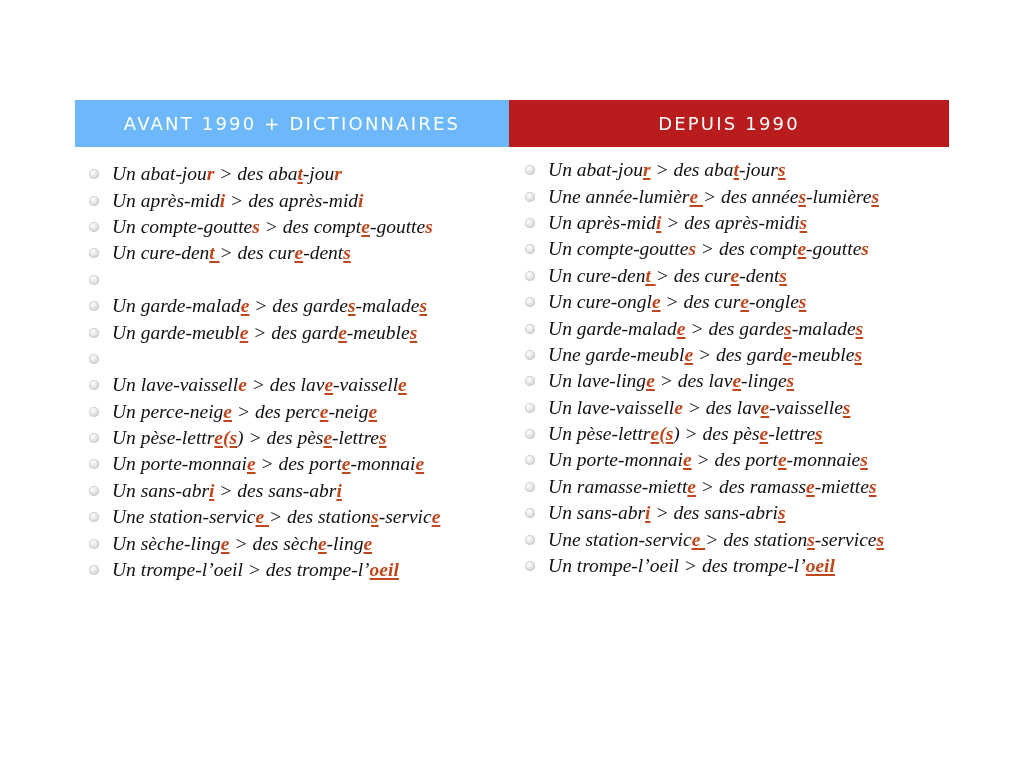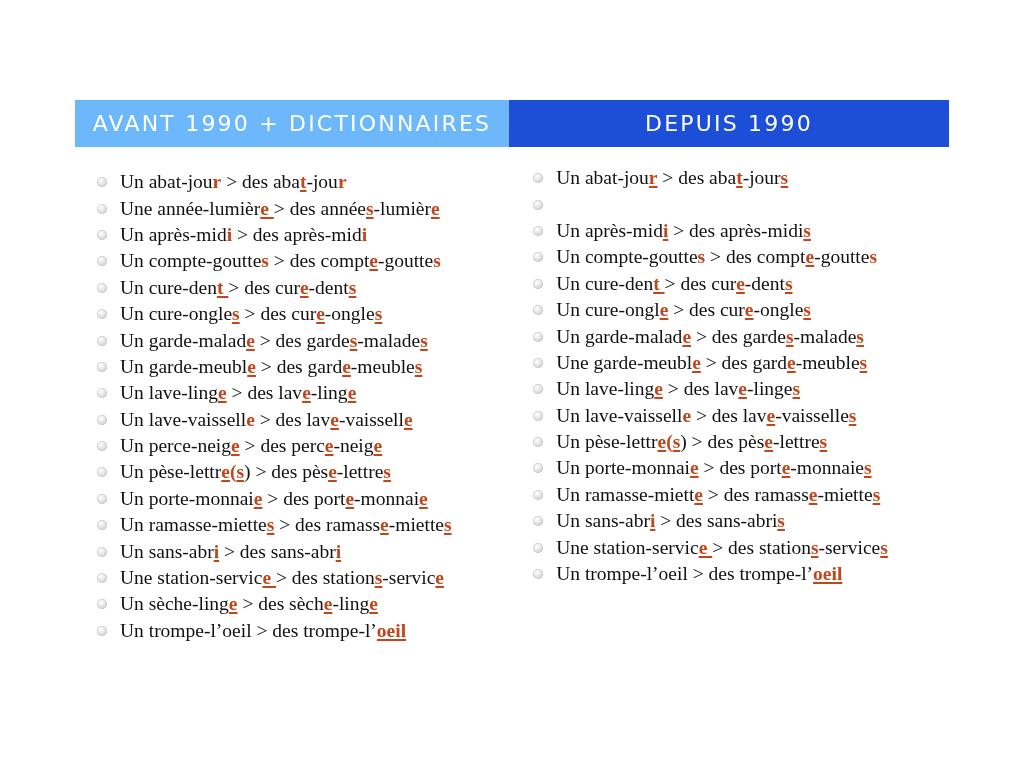--- a/index.html
+++ b/index.html
@@ -7,27 +7,27 @@
     width:1024px; height:768px; background:#ffffff; position:relative; overflow:hidden;
     font-family: "Liberation Serif", "DejaVu Serif", serif;
   }
   .table {
     position:absolute; left:75px; top:100px; width:874px;
   }
   .header-row { display:flex; height:47px; }
   .hcell {
     display:flex; align-items:center; justify-content:center;
     color:#ffffff; font-family: "DejaVu Sans", sans-serif;
-    font-size:22px; letter-spacing:2.2px; font-variant: small-caps;
+    font-size:18px; letter-spacing:2.2px; font-variant: small-caps;
     text-transform: uppercase; font-weight: normal;
   }
   .hcell.left { width:434px; background:#6cb8fa; }
-  .hcell.right { width:440px; background:#1d4ed8; }
+  .hcell.right { width:440px; background:#b91c1c; }
   .body-row { display:flex; }
-  .col { list-style:none; margin:16px; padding:0; }
+  .col { list-style:none; margin:8px; padding:0;font-style:italic; }
   .col.left { width:434px; padding-top:6px; }
   .col.right { width:440px; padding-top:2px; }
   .item {
     display:flex; align-items:center; height:26.4px;
     font-size:19.5px; color:#111111; white-space:nowrap;
   }
   .col.left .item { padding-left:6px; }
   .col.right .item { padding-left:8px; }
   .bullet {
     width:10px; height:10px; border-radius:50%;
@@ -47,69 +47,59 @@
     <div class="hcell right">Depuis 1990</div>
   </div>
   <div class="body-row">
     <ul class="col left" id="col-left">
         <li class="item">
           <span class="bullet"></span>
           <span class="item-text"><span>Un abat-jou</span><span class="hl">r</span><span> &gt; des aba</span><span class="hl u">t</span><span>-jou</span><span class="hl">r</span></span>
         </li>
         <li class="item">
           <span class="bullet"></span>
-          <span class="item-text"><span>Une année-lumièr</span><span class="hl u">e </span><span>&gt; des année</span><span class="hl u">s</span><span>-lumièr</span><span class="hl u">e</span></span>
-        </li>
-        <li class="item">
-          <span class="bullet"></span>
           <span class="item-text"><span>Un après-mid</span><span class="hl">i</span><span> &gt; des après-mid</span><span class="hl">i</span></span>
         </li>
         <li class="item">
           <span class="bullet"></span>
           <span class="item-text"><span>Un compte-goutte</span><span class="hl">s</span><span> &gt; des compt</span><span class="hl u">e</span><span>-goutte</span><span class="hl">s</span></span>
         </li>
         <li class="item">
           <span class="bullet"></span>
           <span class="item-text"><span>Un cure-den</span><span class="hl u">t </span><span>&gt; des cur</span><span class="hl u">e</span><span>-dent</span><span class="hl u">s</span></span>
         </li>
         <li class="item">
           <span class="bullet"></span>
-          <span class="item-text"><span>Un cure-ongle</span><span class="hl u">s</span><span> &gt; des cur</span><span class="hl u">e</span><span>-ongle</span><span class="hl u">s</span></span>
         </li>
         <li class="item">
           <span class="bullet"></span>
           <span class="item-text"><span>Un garde-malad</span><span class="hl u">e</span><span> &gt; des garde</span><span class="hl u">s</span><span>-malade</span><span class="hl u">s</span></span>
         </li>
         <li class="item">
           <span class="bullet"></span>
           <span class="item-text"><span>Un garde-meubl</span><span class="hl u">e</span><span> &gt; des gard</span><span class="hl u">e</span><span>-meuble</span><span class="hl u">s</span></span>
         </li>
         <li class="item">
           <span class="bullet"></span>
-          <span class="item-text"><span>Un lave-ling</span><span class="hl u">e</span><span> &gt; des lav</span><span class="hl u">e</span><span>-ling</span><span class="hl u">e</span></span>
         </li>
         <li class="item">
           <span class="bullet"></span>
           <span class="item-text"><span>Un lave-vaissell</span><span class="hl">e</span><span> &gt; des lav</span><span class="hl u">e</span><span>-vaissell</span><span class="hl u">e</span></span>
         </li>
         <li class="item">
           <span class="bullet"></span>
           <span class="item-text"><span>Un perce-neig</span><span class="hl u">e</span><span> &gt; des perc</span><span class="hl u">e</span><span>-neig</span><span class="hl u">e</span></span>
         </li>
         <li class="item">
           <span class="bullet"></span>
           <span class="item-text"><span>Un pèse-lettr</span><span class="hl u">e</span><span class="hl">(</span><span class="hl u">s</span><span>) &gt; des pès</span><span class="hl u">e</span><span>-lettre</span><span class="hl u">s</span></span>
         </li>
         <li class="item">
           <span class="bullet"></span>
           <span class="item-text"><span>Un porte-monnai</span><span class="hl u">e</span><span> &gt; des port</span><span class="hl u">e</span><span>-monnai</span><span class="hl u">e</span></span>
-        </li>
-        <li class="item">
-          <span class="bullet"></span>
-          <span class="item-text"><span>Un ramasse-miette</span><span class="hl u">s</span><span> &gt; des ramass</span><span class="hl u">e</span><span>-miette</span><span class="hl u">s</span></span>
         </li>
         <li class="item">
           <span class="bullet"></span>
           <span class="item-text"><span>Un sans-abr</span><span class="hl u">i</span><span> &gt; des sans-abr</span><span class="hl u">i</span></span>
         </li>
         <li class="item">
           <span class="bullet"></span>
           <span class="item-text"><span>Une station-servic</span><span class="hl u">e </span><span>&gt; des station</span><span class="hl u">s</span><span>-servic</span><span class="hl u">e</span></span>
         </li>
         <li class="item">
@@ -121,20 +111,21 @@
           <span class="item-text"><span>Un trompe-l’oeil &gt; des trompe-l’</span><span class="hl u">oeil</span></span>
         </li>
       </ul>
     <ul class="col right" id="col-right">
         <li class="item">
           <span class="bullet"></span>
           <span class="item-text"><span>Un abat-jou</span><span class="hl u">r</span><span> &gt; des aba</span><span class="hl u">t</span><span>-jour</span><span class="hl u">s</span></span>
         </li>
         <li class="item">
           <span class="bullet"></span>
+          <span class="item-text"><span>Une année-lumièr</span><span class="hl u">e </span><span>&gt; des année</span><span class="hl u">s</span><span>-lumière</span><span class="hl u">s</span></span>
         </li>
         <li class="item">
           <span class="bullet"></span>
           <span class="item-text"><span>Un après-mid</span><span class="hl u">i</span><span> &gt; des après-midi</span><span class="hl u">s</span></span>
         </li>
         <li class="item">
           <span class="bullet"></span>
           <span class="item-text"><span>Un compte-goutte</span><span class="hl">s</span><span> &gt; des compt</span><span class="hl u">e</span><span>-goutte</span><span class="hl">s</span></span>
         </li>
         <li class="item">

